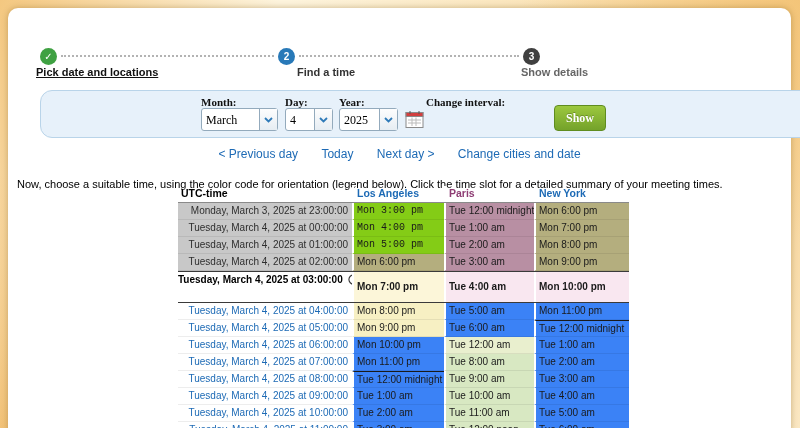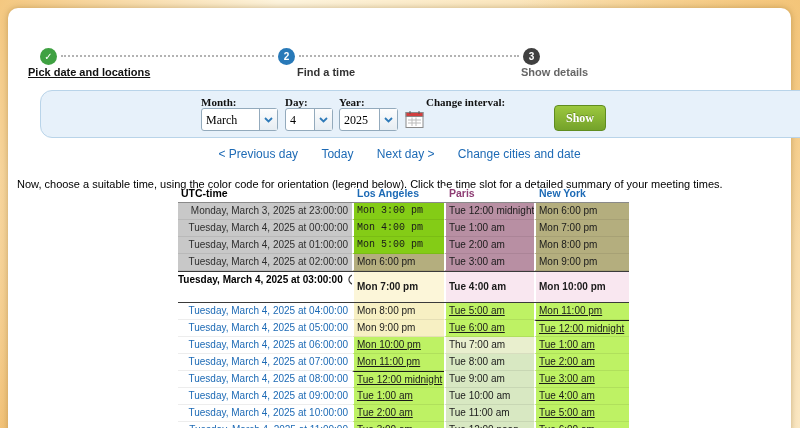--- a/index.html
+++ b/index.html
@@ -67,37 +67,37 @@
   .trow.current{height:32px;font-weight:bold;border-top:1px solid #3a3a3a;
     border-bottom:1px solid #3a3a3a;box-sizing:border-box;}
   .trow.current .cell{border-bottom:none;}
   .trow.current .c-utc{background:#fff;color:#000;line-height:14px;padding-top:1px;}
   .trow.current .c-city{line-height:29px;}
   .tone-dimgreen{background:#84cc16;font-family:Liberation Mono, monospace;}
   .tone-dimyellow{background:#b4ae7e;}
   .tone-dimpink{background:#b88fa3;}
   .tone-yellow{background:#f7f0c3;}
   .tone-paleyellow{background:#fcf6d9;}
-  .tone-pink{background:#bef264;text-decoration:underline;}
+  .tone-pink{background:#3b82f6;}
   .tone-palepink{background:#f9e7f0;}
   .tone-green{background:#d8e8c2;}
   .tone-ygreen{background:#e9efce;}
   .dayline{border-top:1px solid #1a1a1a;}
   .clock{vertical-align:-2px;margin-left:2px;}
 </style>
 </head>
 <body>
 
 <div class="page">
   <div class="card">
 
     <div class="step-circle sc-done" style="left:32px;top:40px;">
       <span>✓</span>
     </div>
-    <div class="step-label sl-done" style="left:20px;top:58px;">Pick date and locations</div>
+    <div class="step-label sl-done" style="left:28px;top:58px;">Pick date and locations</div>
     <div class="dotline" style="left:53px;top:47px;width:213px;"></div>
     <div class="step-circle sc-current" style="left:270px;top:40px;">
       <span>2</span>
     </div>
     <div class="step-label sl-current" style="left:269px;top:58px;">Find a time</div>
     <div class="dotline" style="left:291px;top:47px;width:220px;"></div>
     <div class="step-circle sc-upcoming" style="left:515px;top:40px;">
       <span>3</span>
     </div>
     <div class="step-label sl-upcoming" style="left:513px;top:58px;">Show details</div>
@@ -206,21 +206,21 @@
           </div>
           <div class="trow future">
             <div class="cell c-utc">Tuesday, March 4, 2025 at 05:00:00</div>
             <div class="cell c-city c-la tone-yellow">Mon 9:00 pm</div>
             <div class="cell c-city c-pa tone-pink">Tue 6:00 am</div>
             <div class="cell c-city c-ny tone-pink dayline">Tue 12:00 midnight</div>
           </div>
           <div class="trow future">
             <div class="cell c-utc">Tuesday, March 4, 2025 at 06:00:00</div>
             <div class="cell c-city c-la tone-pink">Mon 10:00 pm</div>
-            <div class="cell c-city c-pa tone-ygreen">Thu 7:00 am</div>
+            <div class="cell c-city c-pa tone-ygreen">Tue 12:00 am</div>
             <div class="cell c-city c-ny tone-pink">Tue 1:00 am</div>
           </div>
           <div class="trow future">
             <div class="cell c-utc">Tuesday, March 4, 2025 at 07:00:00</div>
             <div class="cell c-city c-la tone-pink">Mon 11:00 pm</div>
             <div class="cell c-city c-pa tone-green">Tue 8:00 am</div>
             <div class="cell c-city c-ny tone-pink">Tue 2:00 am</div>
           </div>
           <div class="trow future">
             <div class="cell c-utc">Tuesday, March 4, 2025 at 08:00:00</div>

